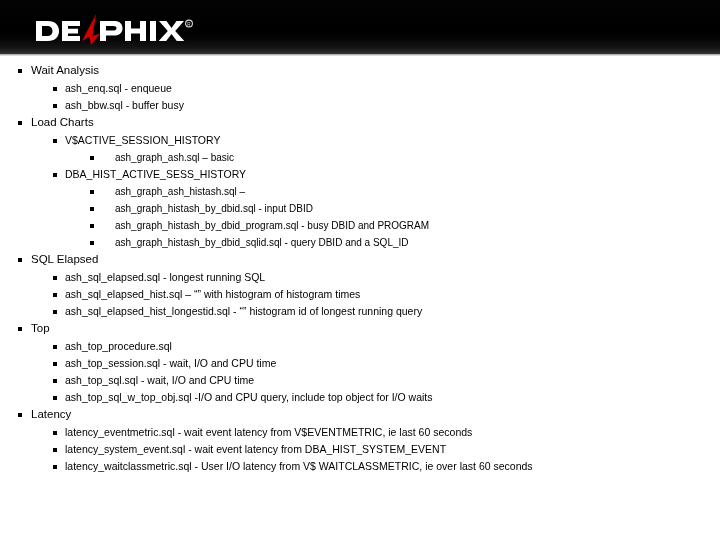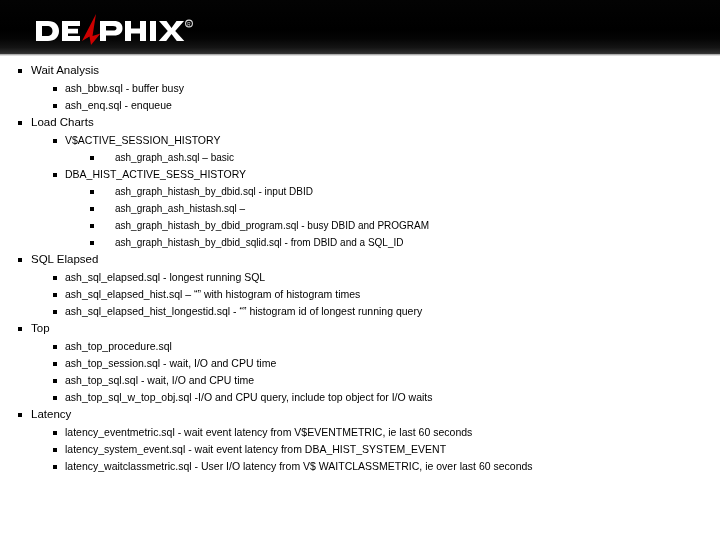--- a/index.html
+++ b/index.html
@@ -142,26 +142,26 @@
 
   <div class="outline">
 
     <div class="group">
       <div class="li lvl1">
         <span class="bullet"></span>
         <span class="txt">Wait Analysis</span>
       </div>
       <div class="li lvl2">
         <span class="bullet"></span>
+        <span class="txt">ash_enq.sql - enqueue</span>
+      </div>
+      <div class="li lvl2">
+        <span class="bullet"></span>
         <span class="txt">ash_bbw.sql - buffer busy</span>
       </div>
-      <div class="li lvl2">
-        <span class="bullet"></span>
-        <span class="txt">ash_enq.sql - enqueue</span>
-      </div>
     </div>
 
     <div class="group">
       <div class="li lvl1">
         <span class="bullet"></span>
         <span class="txt">Load Charts</span>
       </div>
       <div class="li lvl2">
         <span class="bullet"></span>
         <span class="txt">V$ACTIVE_SESSION_HISTORY</span>
@@ -169,33 +169,33 @@
       <div class="li lvl3">
         <span class="bullet"></span>
         <span class="txt">ash_graph_ash.sql – basic</span>
       </div>
       <div class="li lvl2">
         <span class="bullet"></span>
         <span class="txt">DBA_HIST_ACTIVE_SESS_HISTORY</span>
       </div>
       <div class="li lvl3">
         <span class="bullet"></span>
+        <span class="txt">ash_graph_ash_histash.sql –</span>
+      </div>
+      <div class="li lvl3">
+        <span class="bullet"></span>
         <span class="txt">ash_graph_histash_by_dbid.sql - input DBID</span>
       </div>
       <div class="li lvl3">
         <span class="bullet"></span>
-        <span class="txt">ash_graph_ash_histash.sql –</span>
-      </div>
-      <div class="li lvl3">
-        <span class="bullet"></span>
         <span class="txt">ash_graph_histash_by_dbid_program.sql - busy DBID and PROGRAM</span>
       </div>
       <div class="li lvl3">
         <span class="bullet"></span>
-        <span class="txt">ash_graph_histash_by_dbid_sqlid.sql - from DBID and a SQL_ID</span>
+        <span class="txt">ash_graph_histash_by_dbid_sqlid.sql - query DBID and a SQL_ID</span>
       </div>
     </div>
 
     <div class="group">
       <div class="li lvl1">
         <span class="bullet"></span>
         <span class="txt">SQL Elapsed</span>
       </div>
       <div class="li lvl2">
         <span class="bullet"></span>

